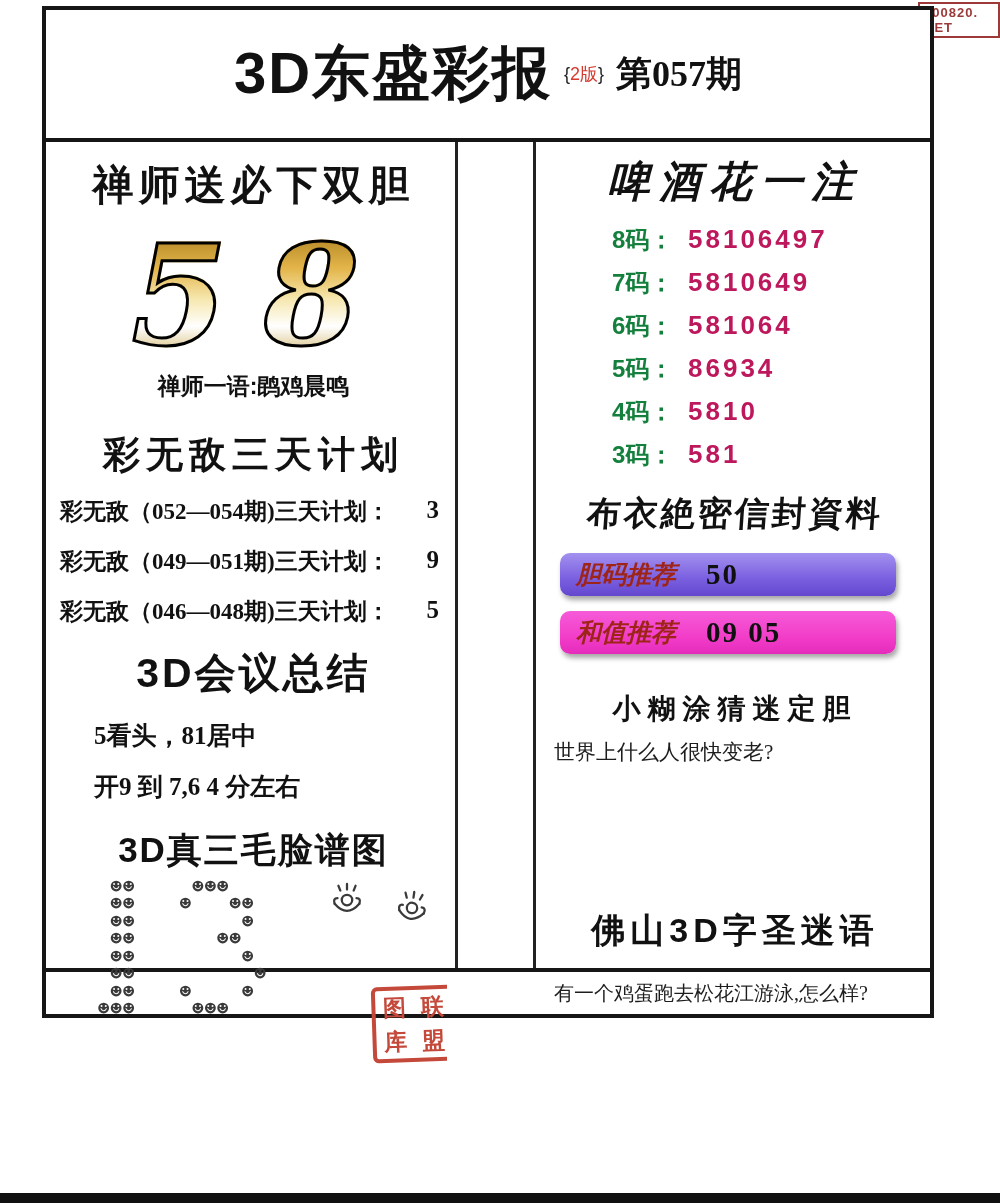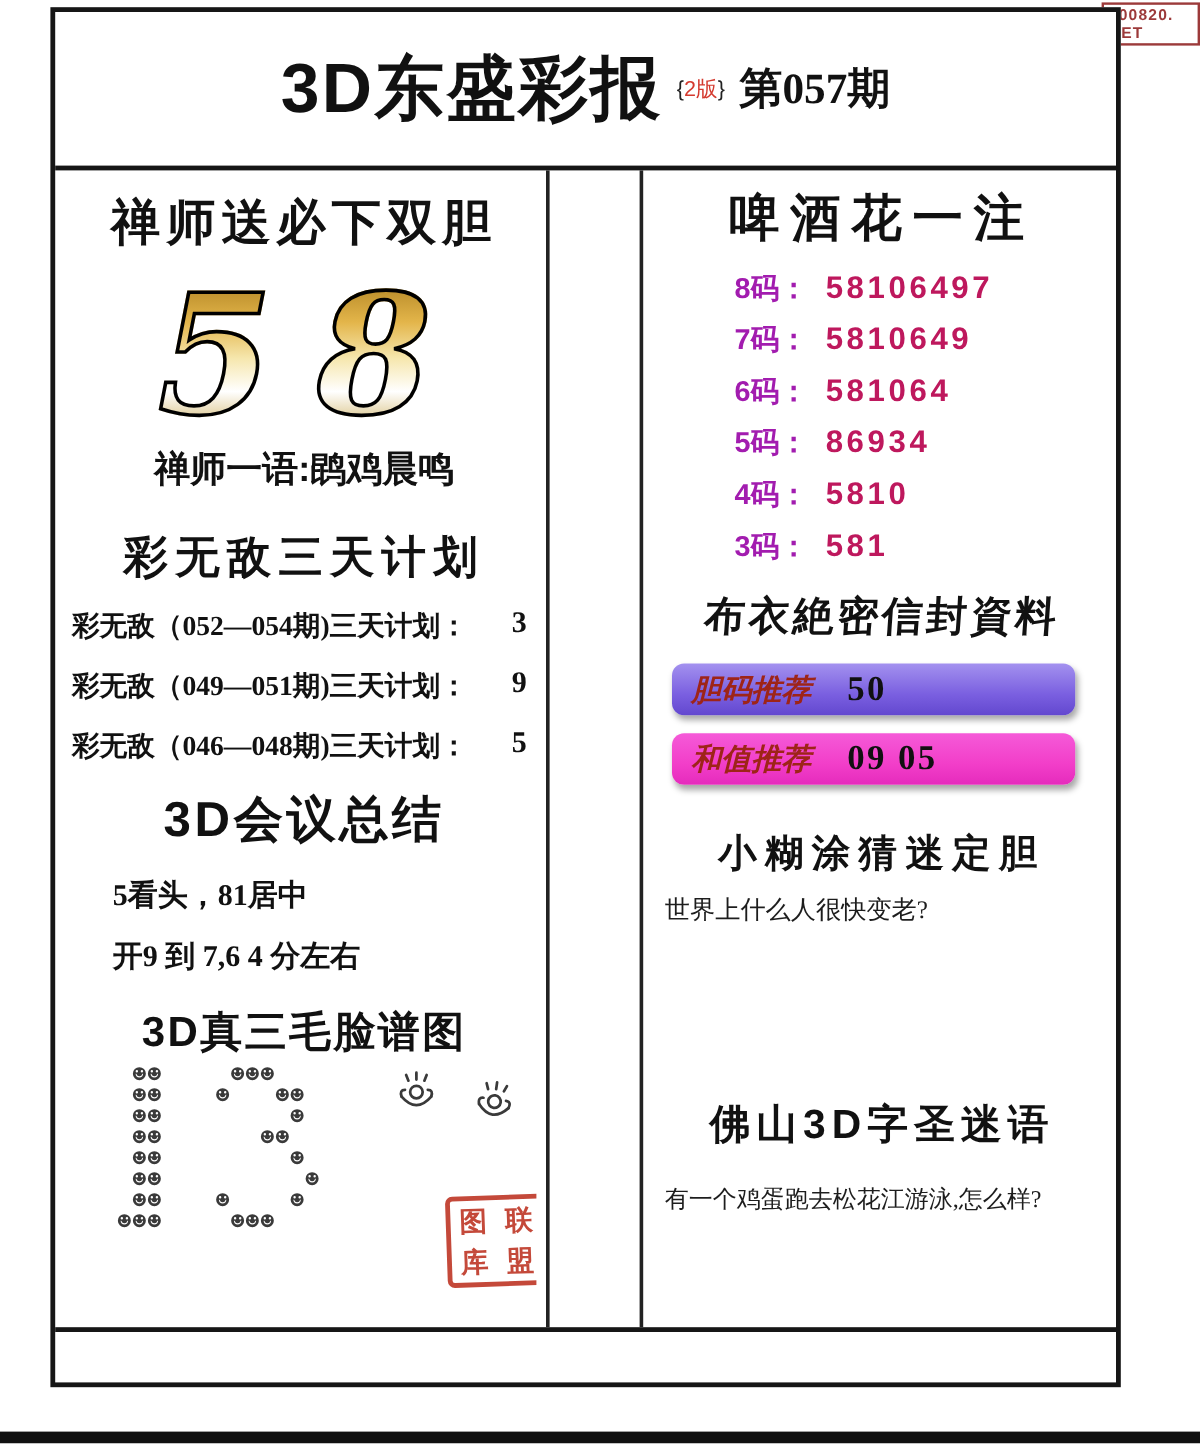--- a/index.html
+++ b/index.html
@@ -1,18 +1,18 @@
 <!DOCTYPE html>
 <html><head>
 <meta charset="utf-8">
 <style>
   html,body{margin:0;padding:0;background:#cfcfcf;}
   .page{position:relative;width:1000px;height:1203px;background:#ffffff;margin:0 auto;
         font-family:"Liberation Sans","DejaVu Sans",sans-serif;color:#111;overflow:hidden;}
-  .frame{position:absolute;left:42px;top:6px;width:892px;height:1150px;border:4px solid #161616;
+  .frame{position:absolute;left:42px;top:6px;width:892px;height:1012px;border:4px solid #161616;
          box-sizing:border-box;display:flex;flex-direction:column;background:#fff;}
   
   .title-band{height:128px;border-bottom:4px solid #161616;display:flex;align-items:center;
               justify-content:center;gap:12px;white-space:nowrap;}
   .main-title{font-size:58px;font-weight:900;letter-spacing:2px;}
   .edition{font-size:18px;font-weight:400;}
   .edition .brace{color:#222;}
   .edition .ed{color:#d43a2f;}
   .issue{font-size:36px;font-weight:900;font-family:"Liberation Serif","DejaVu Serif",serif;}
   
@@ -25,21 +25,21 @@
   .bottom-bar{position:absolute;left:0;bottom:0;width:1000px;height:10px;background:#101010;}
   .site-tag{position:absolute;left:918px;top:2px;border:2px solid #9c3a3a;color:#9c3a3a;
             background:#fff;font-size:13px;font-weight:700;padding:1px 4px;letter-spacing:1px;}
   
   .zen-title{font-size:41px;font-weight:900;letter-spacing:5px;}
   .big-number{margin-top:14px;font-family:"DejaVu Serif","Liberation Serif",serif;font-style:italic;
               font-weight:bold;font-size:138px;line-height:1.0;letter-spacing:36px;padding-left:20px;
               background:linear-gradient(180deg,#a97c1d 0%,#e3b54a 30%,#f6e7ae 52%,#ffffff 72%,#c9a84f 100%);
               -webkit-background-clip:text;background-clip:text;color:transparent;
               -webkit-text-stroke:3px #000;}
-  .zen-quote{font-size:30px;font-weight:800;margin-top:6px;}
+  .zen-quote{font-size:23px;font-weight:800;margin-top:6px;}
   .plan-title{font-size:37px;font-weight:900;letter-spacing:6px;margin-top:28px;}
   .plan-rows{margin-top:16px;}
   .plan-row{display:flex;font-family:"Liberation Serif","DejaVu Serif",serif;font-weight:700;
             font-size:23px;text-align:left;margin:0 2px 19px 0;}
   .plan-row .v{margin-left:auto;padding-right:6px;font-size:25px;}
   .meeting-title{font-size:41px;font-weight:900;letter-spacing:3px;margin-top:10px;}
   .meeting-line{font-family:"Liberation Serif","DejaVu Serif",serif;font-weight:700;font-size:25px;
                 text-align:left;padding-left:34px;margin-top:18px;}
   .face-title{font-size:35px;font-weight:900;letter-spacing:2px;margin-top:24px;}
   .face-art{position:relative;height:196px;margin-top:4px;text-align:left;overflow:hidden;}
@@ -50,39 +50,39 @@
   .face-digit.d3{margin-left:40px;}
   .hands{position:absolute;top:4px;left:268px;display:flex;gap:28px;}
   .hand-icon{width:38px;height:38px;}
   .hand-icon:last-child{transform:rotate(8deg) translateY(8px);}
   .seal{position:absolute;left:312px;top:108px;width:84px;height:76px;border:4px solid #c4493a;
         border-radius:6px;transform:rotate(-2deg);display:grid;
         grid-template-columns:1fr 1fr;grid-template-rows:1fr 1fr;box-sizing:border-box;
         color:#c4493a;font-family:"Liberation Serif","DejaVu Serif",serif;font-size:23px;font-weight:700;}
   .seal span{display:flex;align-items:center;justify-content:center;}
   
-  .beer-title{font-size:42px;font-weight:900;letter-spacing:9px;text-align:center;}
+  .beer-title{font-size:42px;font-weight:900;letter-spacing:9px;text-align:center;font-style:italic;}
   .codes{margin:14px 0 0 58px;}
   .code-row{margin-bottom:11px;font-weight:800;font-size:24px;white-space:nowrap;}
-  .code-row .lab{color:#a21caf;}
+  .code-row .lab{color:#15803d;}
   .code-row .val{color:#be185d;letter-spacing:3px;margin-left:8px;font-size:26px;}
   .env-title{font-size:34px;font-weight:900;text-align:center;margin-top:20px;letter-spacing:3px;
              font-family:"Liberation Serif","DejaVu Serif",serif;transform:skewX(-4deg);}
   .banners{margin-top:16px;}
   .banner{width:336px;height:43px;border-radius:10px;margin:15px 0 0 6px;display:flex;
           align-items:center;padding:0 16px;box-sizing:border-box;
           box-shadow:2px 4px 5px rgba(0,0,0,0.35);}
   .banner.gold{background:linear-gradient(180deg,#f7d87e 0%,#eec050 55%,#e4af34 100%);}
   .banner.purple{background:linear-gradient(180deg,#a391ef 0%,#7a5fe0 60%,#6348cf 100%);}
   .banner.magenta{background:linear-gradient(180deg,#f55ad8 0%,#f23ec9 60%,#e52bbc 100%);}
   .banner .blab{font-family:"Liberation Serif","DejaVu Serif",serif;font-style:italic;font-weight:900;
                 font-size:25px;color:#9e2418;}
   .banner .bval{font-family:"Liberation Serif","DejaVu Serif",serif;font-weight:900;font-size:29px;
                 color:#101010;margin-left:30px;letter-spacing:2px;}
-  .r1-title{font-size:32px;font-weight:900;letter-spacing:7px;margin-top:36px;text-align:center;}
+  .r1-title{font-size:28px;font-weight:900;letter-spacing:7px;margin-top:36px;text-align:center;}
   .r1-q{font-family:"Liberation Serif","DejaVu Serif",serif;font-size:21px;margin-top:10px;color:#1d1d1d;}
   .r2-title{font-size:34px;font-weight:900;letter-spacing:5px;margin-top:142px;text-align:center;}
   .r2-q{font-family:"Liberation Serif","DejaVu Serif",serif;font-size:20px;margin-top:26px;color:#1d1d1d;}
 </style>
 </head>
 <body>
 
 <div class="page">
 
   <div class="site-tag">800820. NET</div>

